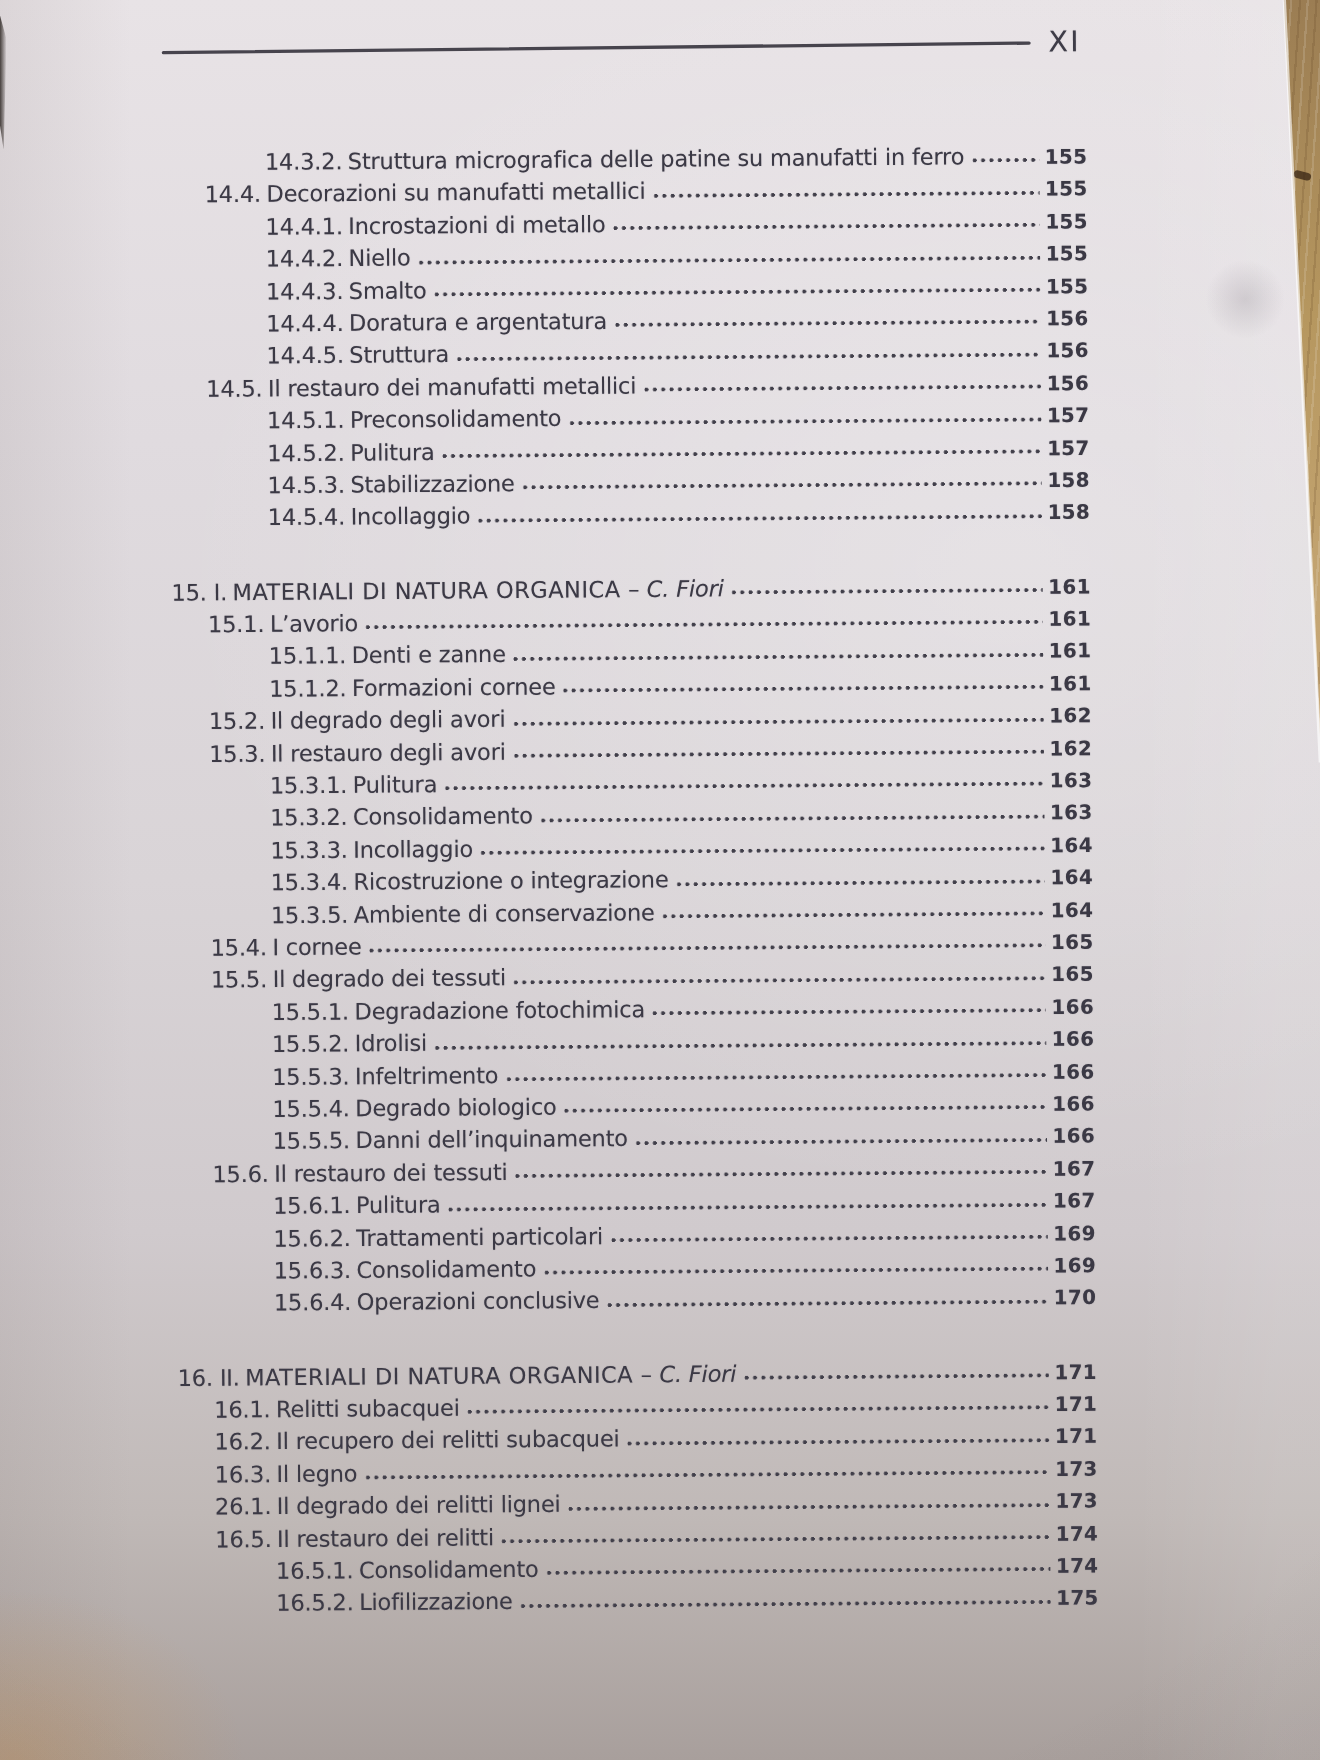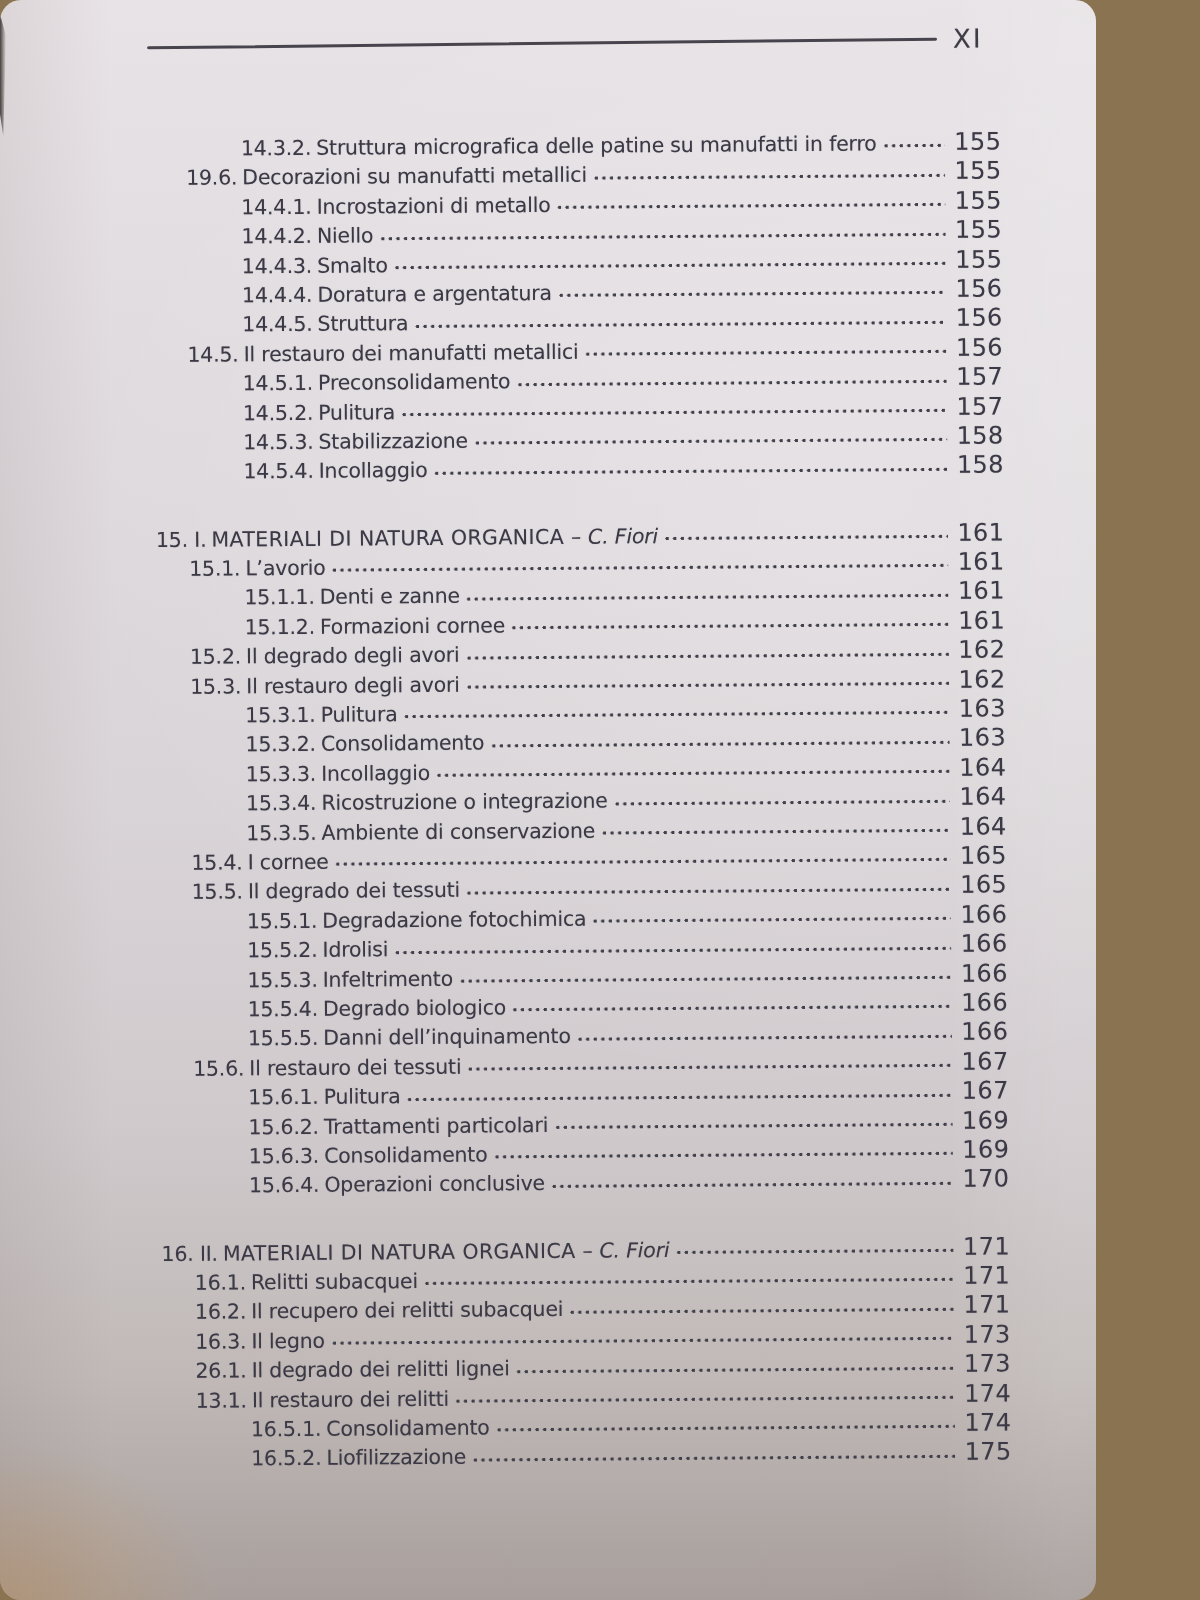--- a/index.html
+++ b/index.html
@@ -1,17 +1,17 @@
 <!DOCTYPE html>
 <html><head>
 <meta charset="utf-8">
 <style>
   html,body{margin:0;padding:0;background:#8a7350;}
-  .photo{position:relative;width:1096px;height:1600px;overflow:hidden;
-    font-family:"DejaVu Sans",sans-serif;border-radius:21px;}
+  .photo{position:relative;width:1200px;height:1600px;overflow:hidden;
+    font-family:"DejaVu Sans",sans-serif;}
   
   .wood{position:absolute;inset:0;
     background:
       repeating-linear-gradient(94deg, rgba(255,255,255,.14) 0 2px, rgba(0,0,0,0) 2px 8px,
         rgba(80,50,20,.16) 8px 10px, rgba(0,0,0,0) 10px 15px),
       linear-gradient(to bottom,#9b7d53 0,#b6975f 18%,#c7a877 38%,#b28f5d 60%,#9a7c50 100%);}
   .knot{position:absolute;left:1176px;top:156px;width:16px;height:7px;border-radius:4px;
     background:rgba(55,36,20,.75);transform:rotate(14deg);}
   
   .page{position:absolute;inset:0;
@@ -43,21 +43,21 @@
   .toc-row.lvl2{padding-left:33px;}
   .toc-row.lvl3{padding-left:88px;}
   .toc-row.lvl1 .e-title{letter-spacing:.4px;}
   .e-text{flex:0 0 auto;}
   .e-num{margin-right:5px;}
   .e-author{font-style:italic;}
   .leader{flex:1 1 14px;min-width:14px;height:5px;align-self:flex-end;
     margin:0 5px 9px 7px;
     background-image:radial-gradient(circle at 2.2px 2.5px,#413f4a 1.65px,rgba(0,0,0,0) 1.95px);
     background-size:7.6px 5px;background-repeat:repeat-x;background-position:left bottom;}
-  .pageno{flex:0 0 56px;text-align:center;font-size:24px;letter-spacing:.4px;}
+  .pageno{flex:0 0 56px;text-align:left;font-size:18px;letter-spacing:.4px;font-weight:bold;}
 </style>
 </head>
 <body>
 
 <div class="photo">
   <div class="wood"></div>
   <div class="knot"></div>
   <div class="page">
     <div class="corner-sliver"></div>
     <div class="smudge"></div>
@@ -65,21 +65,21 @@
       <div class="rule"></div>
       <div class="folio">XI</div>
       <div class="toc">
           <div class="toc-section">
             <div class="toc-row lvl3">
     <span class="e-text"><span class="e-num">14.3.2.</span><span class="e-title">Struttura micrografica delle patine su manufatti in ferro</span> </span>
     <span class="leader"></span>
     <span class="pageno">155</span>
   </div>
             <div class="toc-row lvl2">
-    <span class="e-text"><span class="e-num">19.6.</span><span class="e-title">Decorazioni su manufatti metallici</span> </span>
+    <span class="e-text"><span class="e-num">14.4.</span><span class="e-title">Decorazioni su manufatti metallici</span> </span>
     <span class="leader"></span>
     <span class="pageno">155</span>
   </div>
             <div class="toc-row lvl3">
     <span class="e-text"><span class="e-num">14.4.1.</span><span class="e-title">Incrostazioni di metallo</span> </span>
     <span class="leader"></span>
     <span class="pageno">155</span>
   </div>
             <div class="toc-row lvl3">
     <span class="e-text"><span class="e-num">14.4.2.</span><span class="e-title">Niello</span> </span>
@@ -264,21 +264,21 @@
     <span class="e-text"><span class="e-num">16.3.</span><span class="e-title">Il legno</span> </span>
     <span class="leader"></span>
     <span class="pageno">173</span>
   </div>
             <div class="toc-row lvl2">
     <span class="e-text"><span class="e-num">26.1.</span><span class="e-title">Il degrado dei relitti lignei</span> </span>
     <span class="leader"></span>
     <span class="pageno">173</span>
   </div>
             <div class="toc-row lvl2">
-    <span class="e-text"><span class="e-num">13.1.</span><span class="e-title">Il restauro dei relitti</span> </span>
+    <span class="e-text"><span class="e-num">16.5.</span><span class="e-title">Il restauro dei relitti</span> </span>
     <span class="leader"></span>
     <span class="pageno">174</span>
   </div>
             <div class="toc-row lvl3">
     <span class="e-text"><span class="e-num">16.5.1.</span><span class="e-title">Consolidamento</span> </span>
     <span class="leader"></span>
     <span class="pageno">174</span>
   </div>
             <div class="toc-row lvl3">
     <span class="e-text"><span class="e-num">16.5.2.</span><span class="e-title">Liofilizzazione</span> </span>

